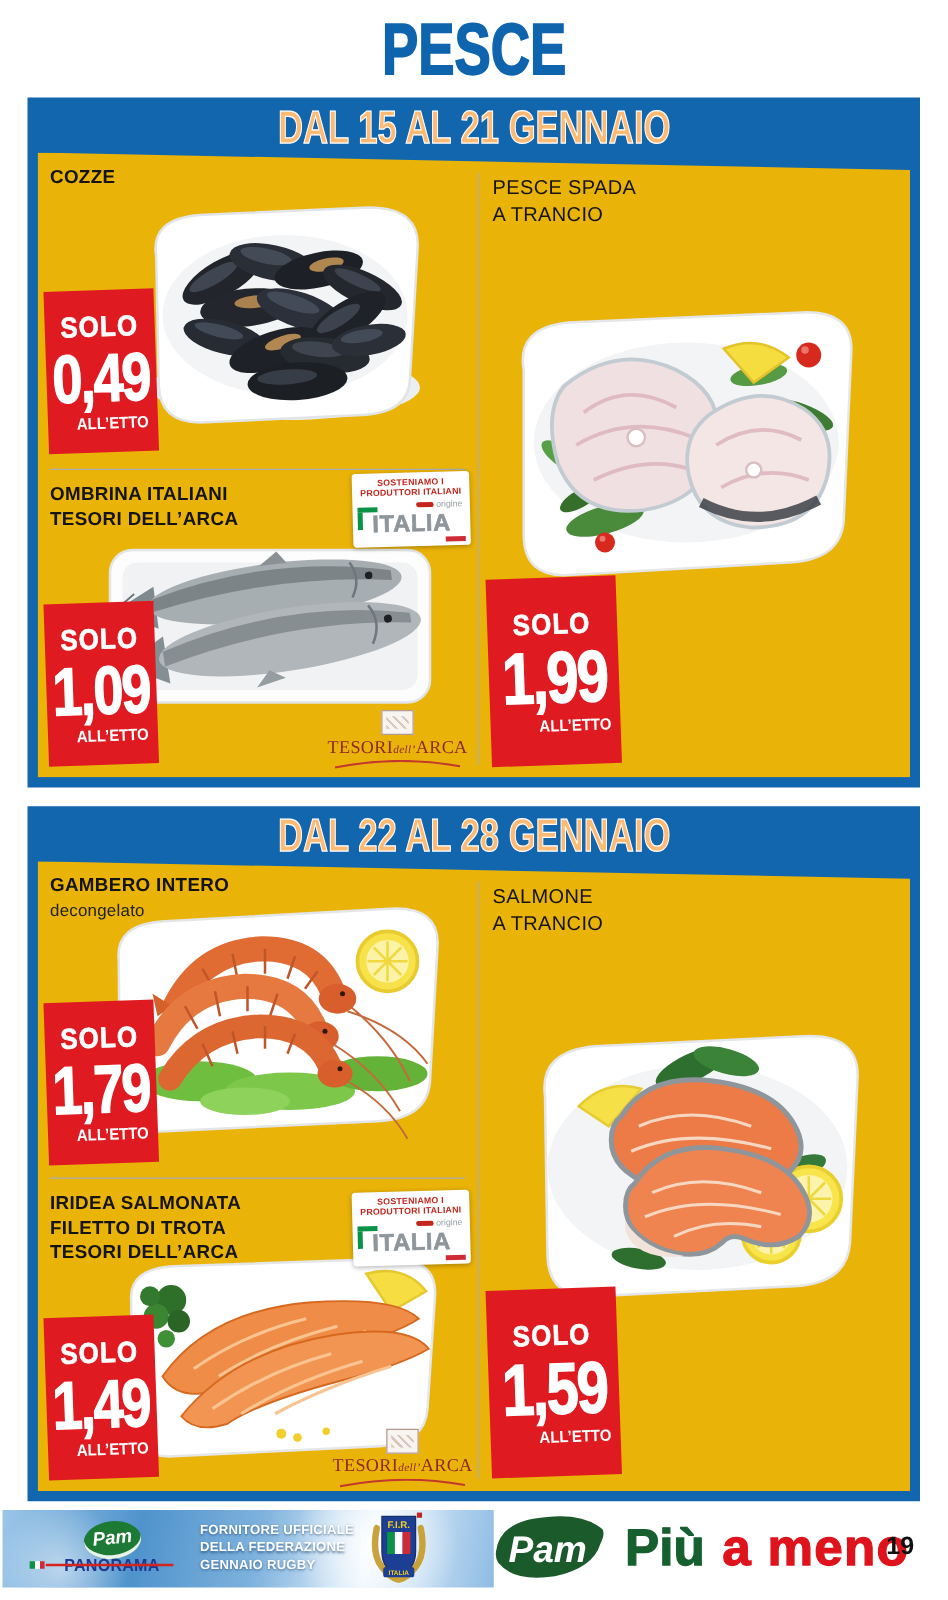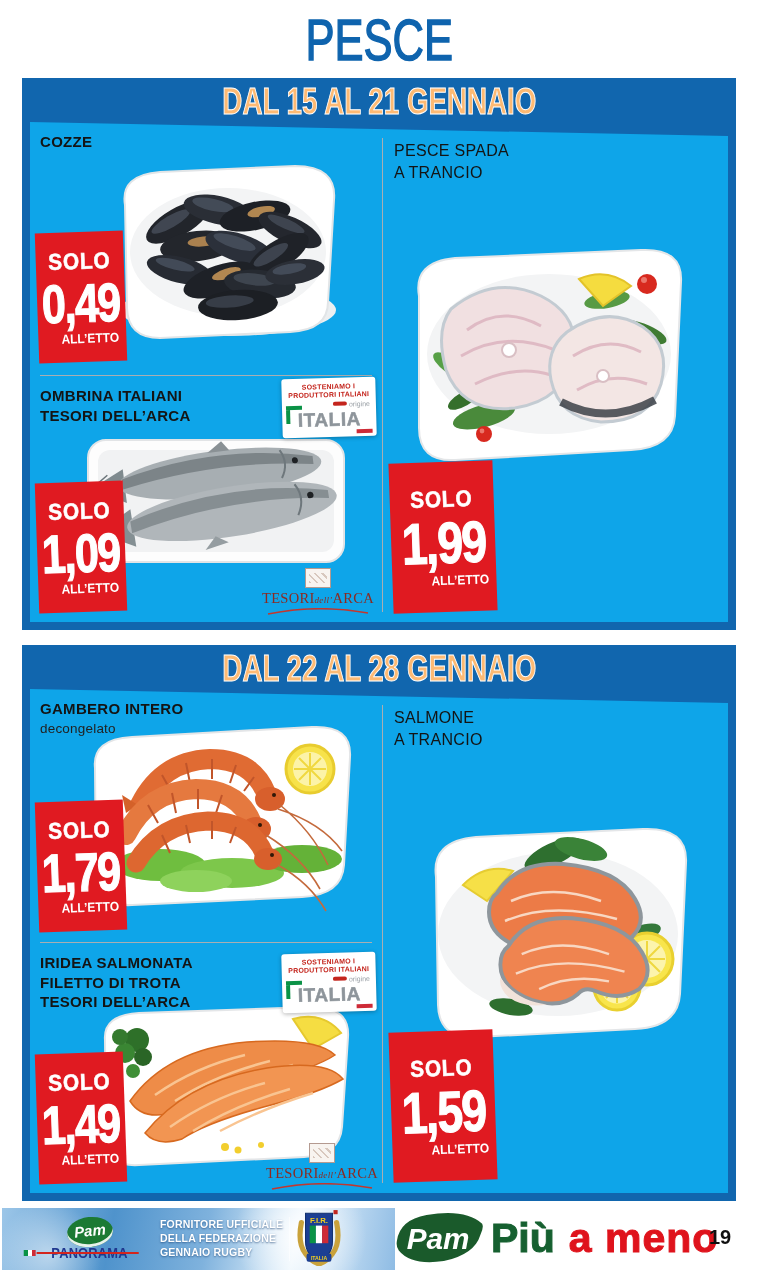--- a/index.html
+++ b/index.html
@@ -2,29 +2,29 @@
 <html><head>
 <meta charset="utf-8">
 <style>
   * { margin:0; padding:0; box-sizing:border-box; }
   html,body { width:758px; height:1280px; background:#fff; font-family:"Liberation Sans", sans-serif; position:relative; overflow:hidden; }
 
   .cond { display:inline-block; transform:scaleX(.75); transform-origin:center; white-space:nowrap; }
 
   
   .page-title { position:absolute; top:6px; left:0; right:0; text-align:center;
-    font-size:58px; font-weight:normal; color:#0F64AE; -webkit-text-stroke:1.5px #0F64AE; }
+    font-size:58px; font-weight:bold; color:#0F64AE; -webkit-text-stroke:1.5px #0F64AE; }
 
   
   .section { position:absolute; left:22px; width:714px; background:#1166AE; }
   #s1 { top:78px; height:552px; }
   #s2 { top:645px; height:556px; }
   .banner-text { position:absolute; top:2px; left:0; right:0; height:46px; text-align:center;
     color:#fdba74; font-size:37px; font-weight:bold; line-height:44px; -webkit-text-stroke:1px #fff; z-index:2; }
-  .content { position:absolute; top:44px; left:8px; right:8px; bottom:8px; background:#0ea5e9;
+  .content { position:absolute; top:44px; left:8px; right:8px; bottom:8px; background:#eab308;
     clip-path:polygon(0 0, 100% 14px, 100% 100%, 0 100%); }
   .vdiv { position:absolute; left:352px; top:16px; bottom:10px; width:1px; background:#A9AEB2; }
   .hdiv { position:absolute; left:10px; width:332px; top:253px; height:1px; background:#A9AEB2; }
   .cell-tl { position:absolute; left:0; top:0; width:352px; height:253px; }
   .cell-bl { position:absolute; left:0; top:254px; width:352px; bottom:0; }
   .col-r   { position:absolute; left:353px; top:0; right:0; bottom:0; }
 
   .cell-head { padding:10px 10px 0 10px; font-weight:bold; font-size:15px; line-height:1.3; letter-spacing:.3px; color:#141414; position:relative; z-index:3; }
   .col-head  { padding:18px 0 0 11px; font-weight:normal; font-size:16px; line-height:1.35; letter-spacing:.3px; color:#141414; position:relative; z-index:3; }
   .sub { font-weight:normal; font-size:13.5px; letter-spacing:.2px; color:#222; margin-top:1px; }
@@ -76,21 +76,21 @@
   .pnr-name { position:relative; display:inline-block; color:#20388F; font-weight:bold; font-size:14px; letter-spacing:.2px; transform:scaleX(.92); }
   .pnr-name .strike { position:absolute; left:-16px; right:-12px; top:7px; height:2.5px; background:#D3251D; }
   .pnr-name .flagchip { position:absolute; left:-30px; top:5px; width:13px; height:6px;
     background:linear-gradient(90deg,#0A9246 33%,#fff 33% 66%,#CE2B37 66%); }
   .sponsor { width:124px; margin-left:16px; color:#fff; font-weight:bold; font-size:10.5px; line-height:1.32;
     text-align:left; letter-spacing:.2px; text-shadow:0 1px 2px rgba(20,60,110,.65); position:relative; z-index:1; }
   .fsep { width:1px; height:44px; background:rgba(255,255,255,.55); margin:0 5px; position:relative; z-index:1; }
   .fir { position:relative; z-index:1; }
 
   .brand { position:absolute; left:394px; top:1206px; height:64px; display:flex; align-items:center; }
-  .piu { font-size:41px; font-weight:bold; color:#166030; margin-left:5px; -webkit-text-stroke:1px #166030; }
+  .piu { font-size:41px; font-weight:bold; color:#166030; margin-left:14px; -webkit-text-stroke:1px #166030; }
   .ameno { font-size:41px; font-weight:bold; color:#DF131C; margin-left:14px; letter-spacing:1px; -webkit-text-stroke:1px #DF131C; }
   .pagenum { position:absolute; left:709px; top:1226px; font-size:20px; font-weight:bold; color:#101010; }
 </style>
 </head>
 <body>
 
 <div class="page-title">
   <span class="cond">PESCE</span>
 </div>
 

